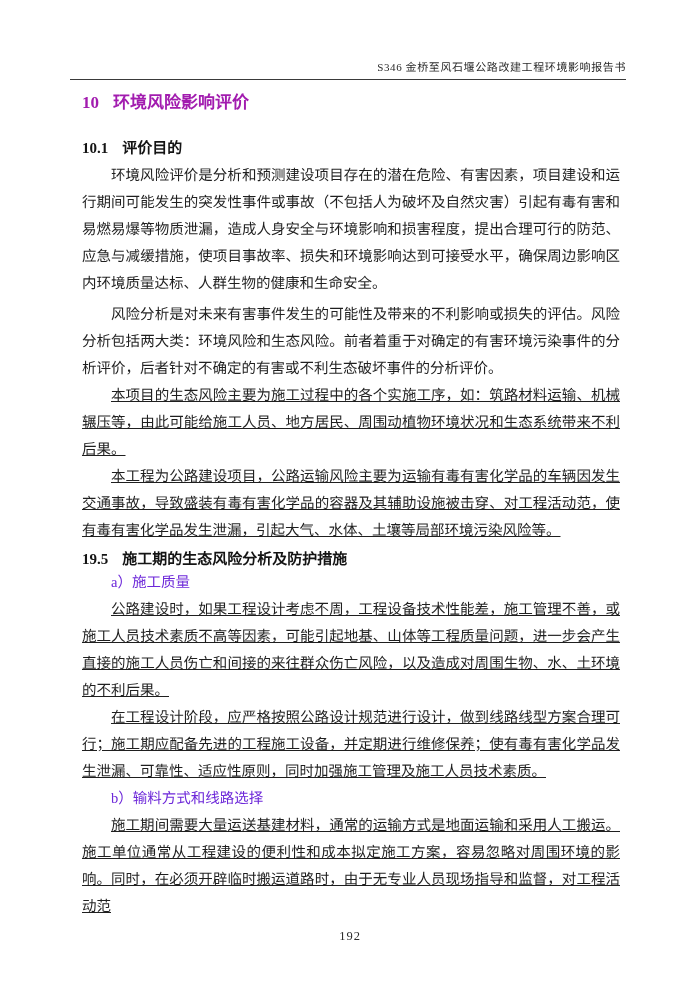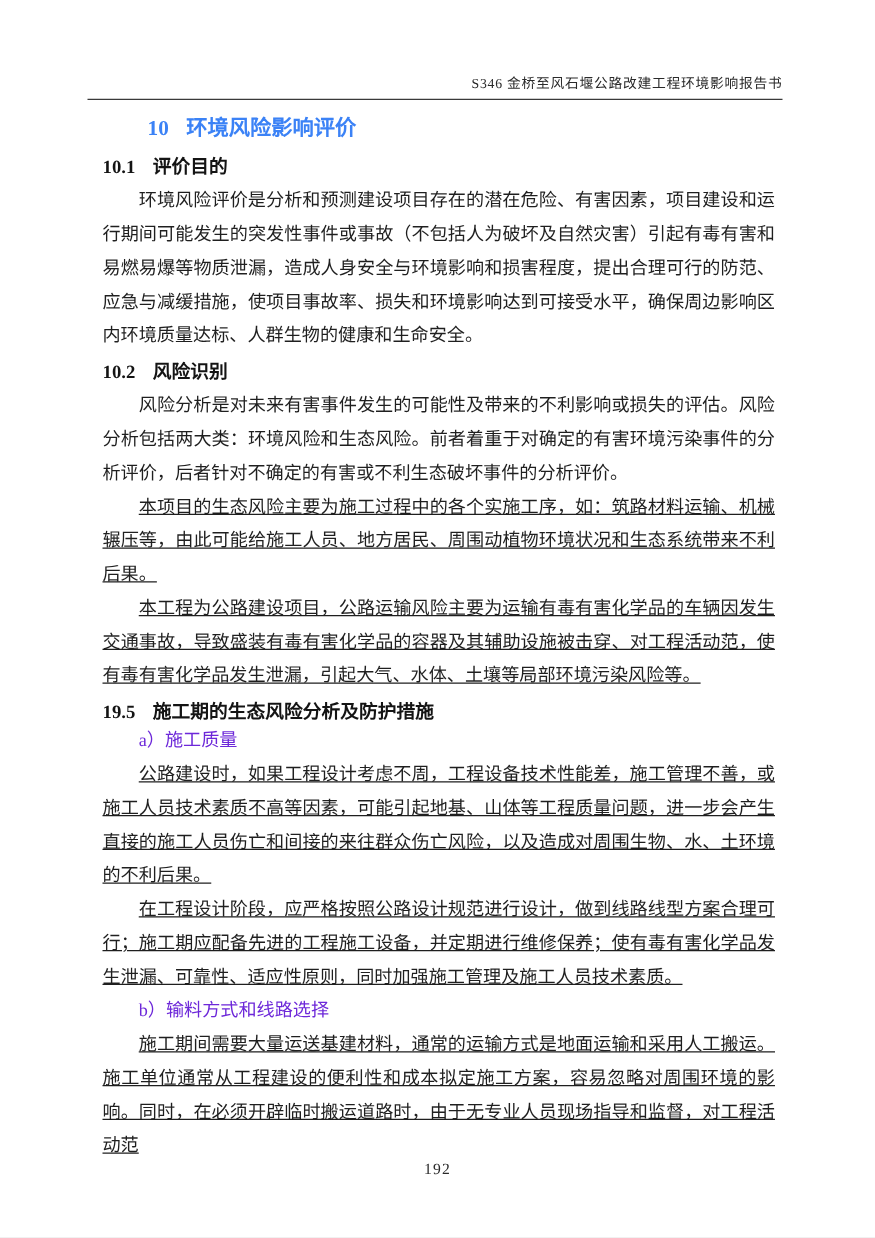--- a/index.html
+++ b/index.html
@@ -36,25 +36,24 @@
   
   .content {
     margin-left: 82px;
     width: 538px;
   }
   h1.sec {
     margin-top: 13px;
     font-size: 17px;
     line-height: 20px;
     font-weight: bold;
-    color: #3b82f6;
-    margin-left: 36px;
+    color: #a21caf;
   }
   h2.sec {
-    margin-top: 11px;
+    margin-top: 25px;
     font-size: 15px;
     line-height: 20px;
     font-weight: bold;
     color: #141414;
   }
   h2.sec.mid { margin-top: 5px; }
   .h-num { display: inline-block; }
   .h-title { display: inline-block; margin-left: 14px; }
   p.body-p {
     margin-top: 4px;
@@ -102,23 +101,20 @@
     <h1 class="sec">
       <span class="h-num">10</span><span class="h-title">环境风险影响评价</span>
     </h1>
 
     <h2 class="sec">
       <span class="h-num">10.1</span><span class="h-title">评价目的</span>
     </h2>
 
     <p class="body-p">环境风险评价是分析和预测建设项目存在的潜在危险、有害因素，项目建设和运行期间可能发生的突发性事件或事故（不包括人为破坏及自然灾害）引起有毒有害和易燃易爆等物质泄漏，造成人身安全与环境影响和损害程度，提出合理可行的防范、应急与减缓措施，使项目事故率、损失和环境影响达到可接受水平，确保周边影响区内环境质量达标、人群生物的健康和生命安全。</p>
 
-    <h2 class="sec mid">
-      <span class="h-num">10.2</span><span class="h-title">风险识别</span>
-    </h2>
 
     <p class="body-p">风险分析是对未来有害事件发生的可能性及带来的不利影响或损失的评估。风险分析包括两大类：环境风险和生态风险。前者着重于对确定的有害环境污染事件的分析评价，后者针对不确定的有害或不利生态破坏事件的分析评价。</p>
     <p class="body-p flow">本项目的生态风险主要为施工过程中的各个实施工序，如：筑路材料运输、机械辗压等，由此可能给施工人员、地方居民、周围动植物环境状况和生态系统带来不利后果。</p>
     <p class="body-p flow">本工程为公路建设项目，公路运输风险主要为运输有毒有害化学品的车辆因发生交通事故，导致盛装有毒有害化学品的容器及其辅助设施被击穿、对工程活动范，使有毒有害化学品发生泄漏，引起大气、水体、土壤等局部环境污染风险等。</p>
 
     <h2 class="sec mid">
       <span class="h-num">19.5</span><span class="h-title">施工期的生态风险分析及防护措施</span>
     </h2>
 
     <p class="sub-item">a）施工质量</p>

